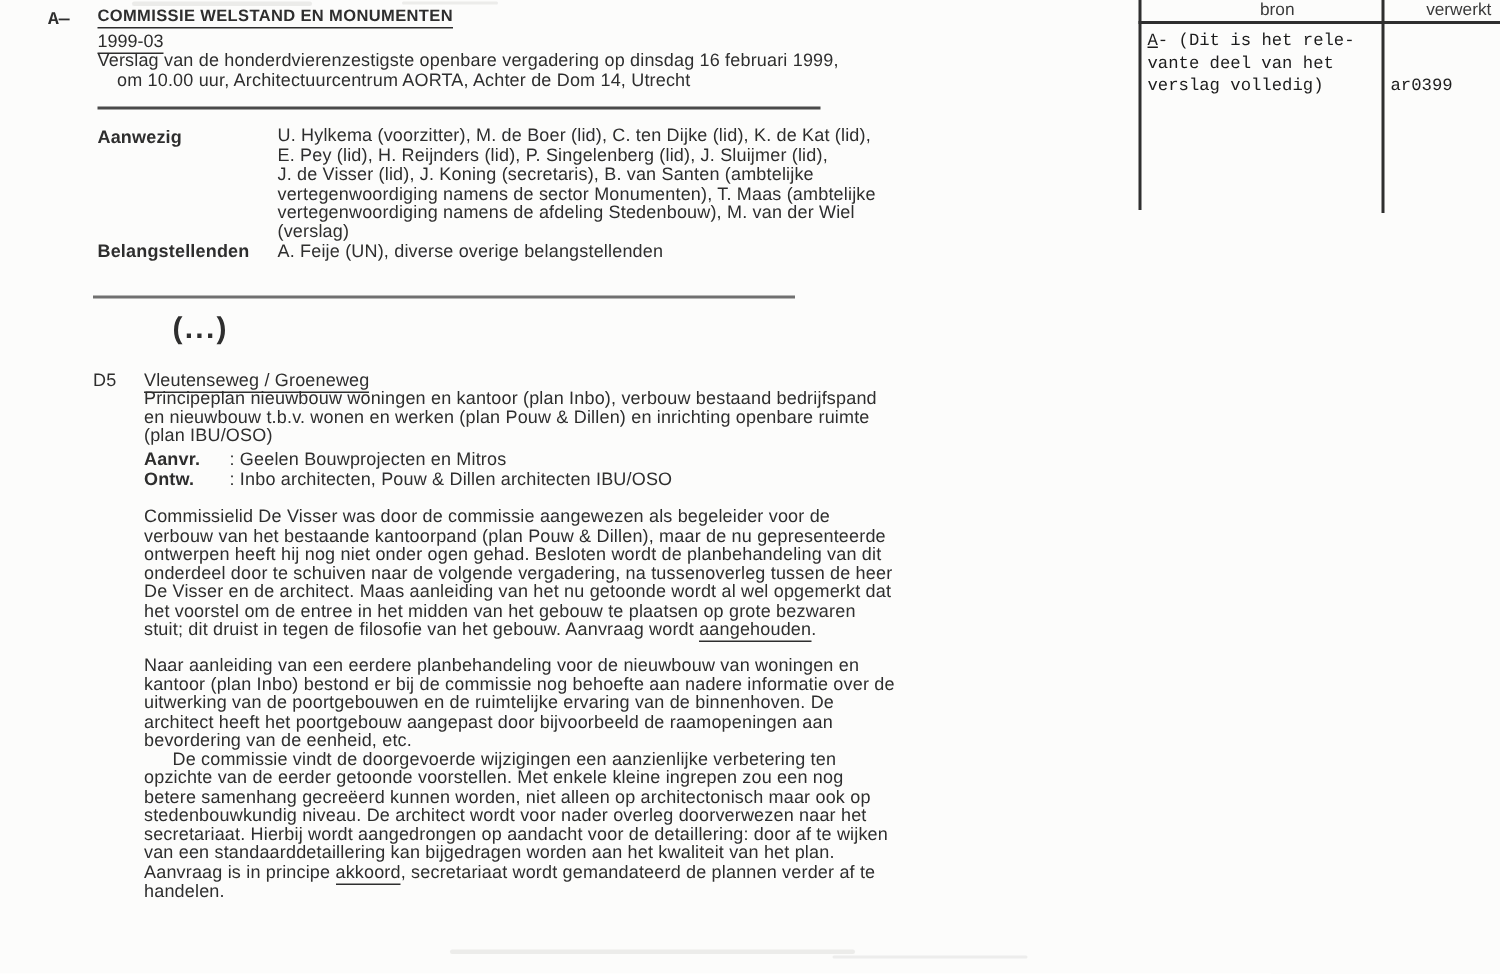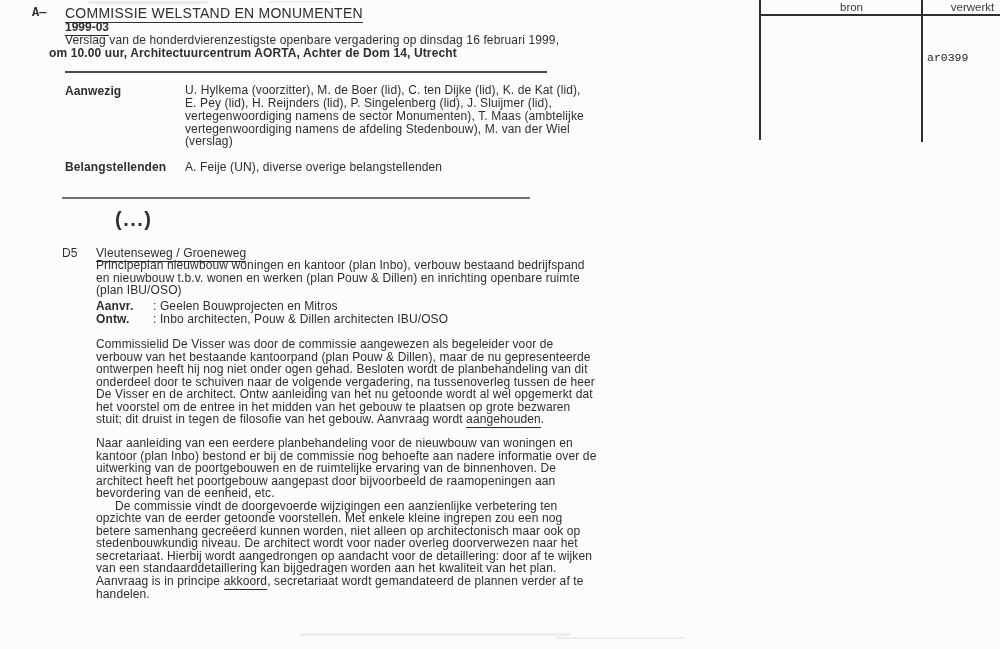--- a/index.html
+++ b/index.html
@@ -9,24 +9,24 @@
     font-family:"Liberation Sans", sans-serif;
     color:#2e2e2e;
   }
   .abs { position:absolute; white-space:nowrap; }
   .mono { font-family:"Liberation Mono","DejaVu Sans Mono",monospace; }
   .b { font-weight:bold; }
   .small { font-size:12px; letter-spacing:0.12px; }
   .uline { border-bottom:1.4px solid #2e2e2e; padding-bottom:0.5px; }
 
   
-  .doc-title { top:5px; left:65px; font-size:14px; font-weight:normal; letter-spacing:0.25px; }
-  .doc-number { top:20px; left:65px; font-size:12px; font-weight:bold; }
+  .doc-title { top:5px; left:65px; font-size:11px; font-weight:bold; letter-spacing:0.25px; }
+  .doc-number { top:20px; left:65px; font-size:12px; font-weight:normal; }
   .intro1 { top:33px; left:65px; }
-  .intro2 { top:46px; left:49px;font-weight:bold; }
+  .intro2 { top:46px; left:78px; }
   .rule1 { top:71px; left:65px; width:482px; height:2px; background:#4a4a4a; }
   .rule2 { top:197px; left:62px; width:468px; height:1.5px; background:#707070; }
 
   
   .lblcol { left:65px; font-weight:bold; }
   .attblock { top:84px; left:185px; }
   .attblock .ln, .attline { height:12.85px; line-height:12.85px; white-space:nowrap; }
 
   
   .vline { width:2px; background:#2f2f2f; }
@@ -55,34 +55,40 @@
   <div class="smudge" style="left:268px; top:1px; width:64px; height:2px; opacity:.5;"></div>
   <div class="smudge" style="left:300px; top:633px; width:270px; height:3px; opacity:.5;"></div>
   <div class="smudge" style="left:555px; top:637px; width:130px; height:2px; opacity:.45;"></div>
 
   <div class="abs vline" style="left:759px; top:0; height:140px;"></div>
   <div class="abs vline" style="left:921px; top:0; height:142px;"></div>
   <div class="abs" style="left:759px; top:14px; width:241px; height:2px; background:#2f2f2f;"></div>
   <div class="abs stamp-head" style="left:761px; width:181px;">bron</div>
   <div class="abs stamp-head" style="left:923px; width:99px;">verwerkt</div>
 
+  <div class="abs mono stamp-note">
+    <div class="ln"><span class="u-mono">A</span><span>- (Dit is het rele-</span></div>
+    <div class="ln">vante deel van het</div>
+    <div class="ln">verslag volledig)</div>
+  </div>
   <div class="abs mono stamp-code">ar0399</div>
 
   <div class="abs mono b" style="left:32px; top:6px; font-size:12px;">A—</div>
 
   <div class="abs doc-title"><span class="uline">COMMISSIE WELSTAND EN MONUMENTEN</span></div>
   <div class="abs doc-number"><span class="uline">1999-03</span></div>
   <div class="abs small intro1">Verslag van de honderdvierenzestigste openbare vergadering op dinsdag 16 februari 1999,</div>
   <div class="abs small intro2">om 10.00 uur, Architectuurcentrum AORTA, Achter de Dom 14, Utrecht</div>
   <div class="abs rule1"></div>
 
   <div class="abs small lblcol" style="top:84px;">Aanwezig</div>
   <div class="abs small attblock">
     <div class="ln">U. Hylkema (voorzitter), M. de Boer (lid), C. ten Dijke (lid), K. de Kat (lid),</div>
     <div class="ln">E. Pey (lid), H. Reijnders (lid), P. Singelenberg (lid), J. Sluijmer (lid),</div>
+    <div class="ln">J. de Visser (lid), J. Koning (secretaris), B. van Santen (ambtelijke</div>
     <div class="ln">vertegenwoordiging namens de sector Monumenten), T. Maas (ambtelijke</div>
     <div class="ln">vertegenwoordiging namens de afdeling Stedenbouw), M. van der Wiel</div>
     <div class="ln">(verslag)</div>
   </div>
   <div class="abs small lblcol" style="top:160px;">Belangstellenden</div>
   <div class="abs small" style="top:160px; left:185px;">A. Feije (UN), diverse overige belangstellenden</div>
   <div class="abs rule2"></div>
 
   <div class="abs omission">(...)</div>
 
@@ -96,21 +102,21 @@
   </div>
 
   <div class="abs small" style="top:299px; left:96px;"><span class="kv-label">Aanvr.</span><span>: Geelen Bouwprojecten en Mitros</span></div>
   <div class="abs small" style="top:312px; left:96px;"><span class="kv-label">Ontw.</span><span>: Inbo architecten, Pouw &amp; Dillen architecten IBU/OSO</span></div>
 
   <div class="para" style="top:338px; left:96px;">
     <div class="ln">Commissielid De Visser was door de commissie aangewezen als begeleider voor de</div>
     <div class="ln">verbouw van het bestaande kantoorpand (plan Pouw &amp; Dillen), maar de nu gepresenteerde</div>
     <div class="ln">ontwerpen heeft hij nog niet onder ogen gehad. Besloten wordt de planbehandeling van dit</div>
     <div class="ln">onderdeel door te schuiven naar de volgende vergadering, na tussenoverleg tussen de heer</div>
-    <div class="ln">De Visser en de architect. Ontw aanleiding van het nu getoonde wordt al wel opgemerkt dat</div>
+    <div class="ln">De Visser en de architect. Maas aanleiding van het nu getoonde wordt al wel opgemerkt dat</div>
     <div class="ln">het voorstel om de entree in het midden van het gebouw te plaatsen op grote bezwaren</div>
     <div class="ln"><span>stuit; dit druist in tegen de filosofie van het gebouw. Aanvraag wordt </span><span class="uline">aangehouden</span><span>.</span></div>
   </div>
 
   <div class="para" style="top:437px; left:96px;">
     <div class="ln">Naar aanleiding van een eerdere planbehandeling voor de nieuwbouw van woningen en</div>
     <div class="ln">kantoor (plan Inbo) bestond er bij de commissie nog behoefte aan nadere informatie over de</div>
     <div class="ln">uitwerking van de poortgebouwen en de ruimtelijke ervaring van de binnenhoven. De</div>
     <div class="ln">architect heeft het poortgebouw aangepast door bijvoorbeeld de raamopeningen aan</div>
     <div class="ln">bevordering van de eenheid, etc.</div>

